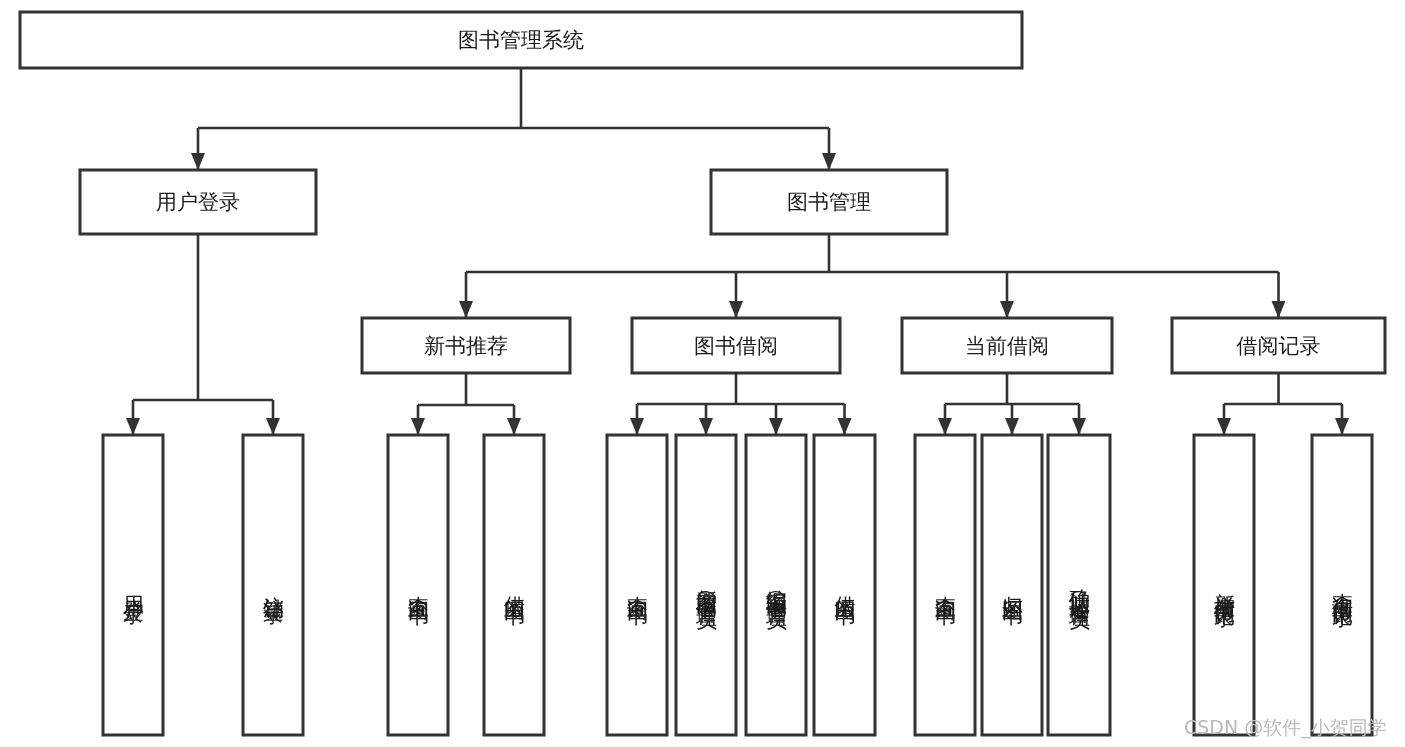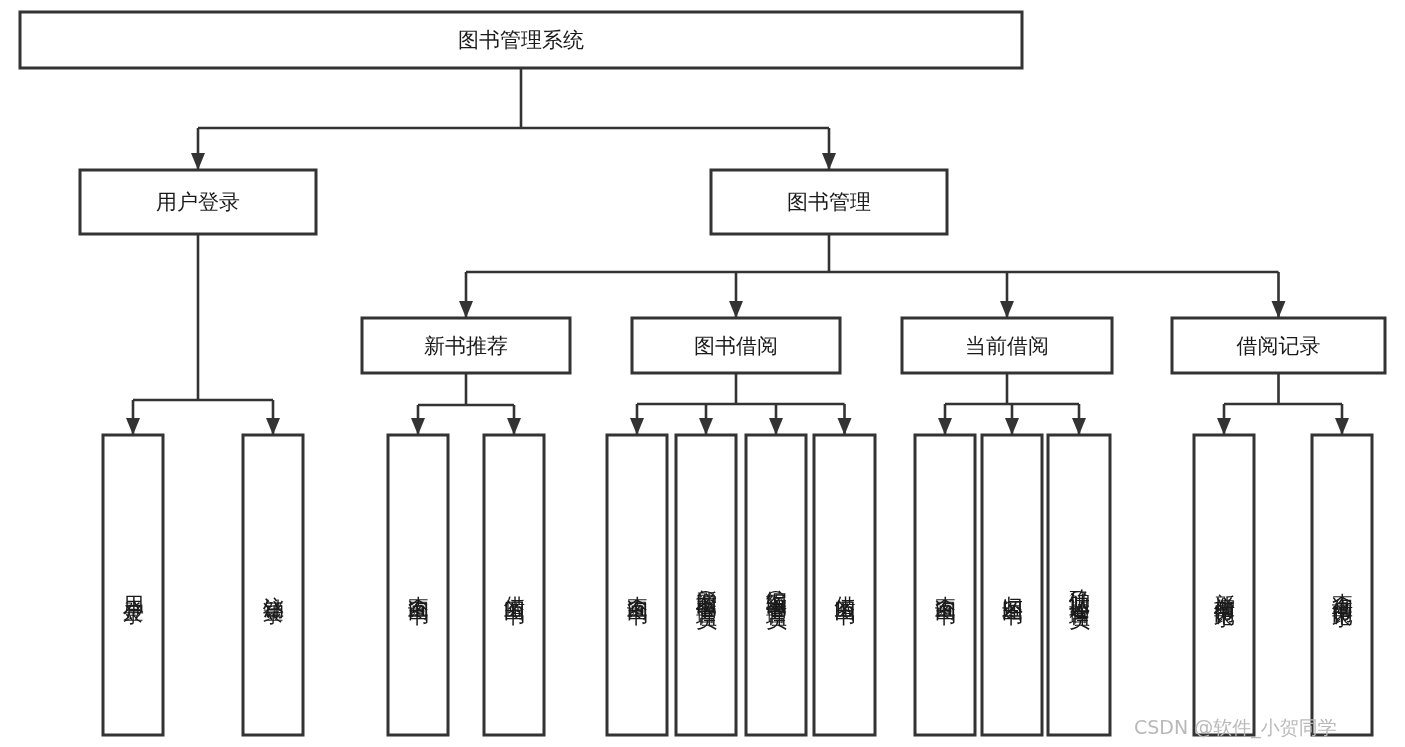--- a/index.html
+++ b/index.html
@@ -222,14 +222,14 @@
       <div class="leaf-label" style="left: 607px; top: 435px; width: 60px; height: 300px;">查询图书</div>
       <div class="leaf-label" style="left: 676px; top: 435px; width: 60px; height: 300px;">新增图书（管理员）</div>
       <div class="leaf-label" style="left: 746px; top: 435px; width: 60px; height: 300px;">编辑图书（管理员）</div>
       <div class="leaf-label" style="left: 814px; top: 435px; width: 61px; height: 300px;">借阅图书</div>
       <div class="leaf-label" style="left: 915px; top: 435px; width: 60px; height: 300px;">查询图书</div>
       <div class="leaf-label" style="left: 982px; top: 435px; width: 60px; height: 300px;">归还图书</div>
       <div class="leaf-label" style="left: 1048px; top: 435px; width: 62px; height: 300px;">确认归还（管理员）</div>
       <div class="leaf-label" style="left: 1194px; top: 435px; width: 60px; height: 300px;">新增借阅记录</div>
       <div class="leaf-label" style="left: 1312px; top: 435px; width: 60px; height: 300px;">查询借阅记录</div>
     </div>
-  <div class="watermark" style="left: 1134px; top: 715px;">CSDN @软件_小贺同学</div>
+  <div class="watermark" style="left: 1184px; top: 715px;">CSDN @软件_小贺同学</div>
 </div>
 
 </body></html>

